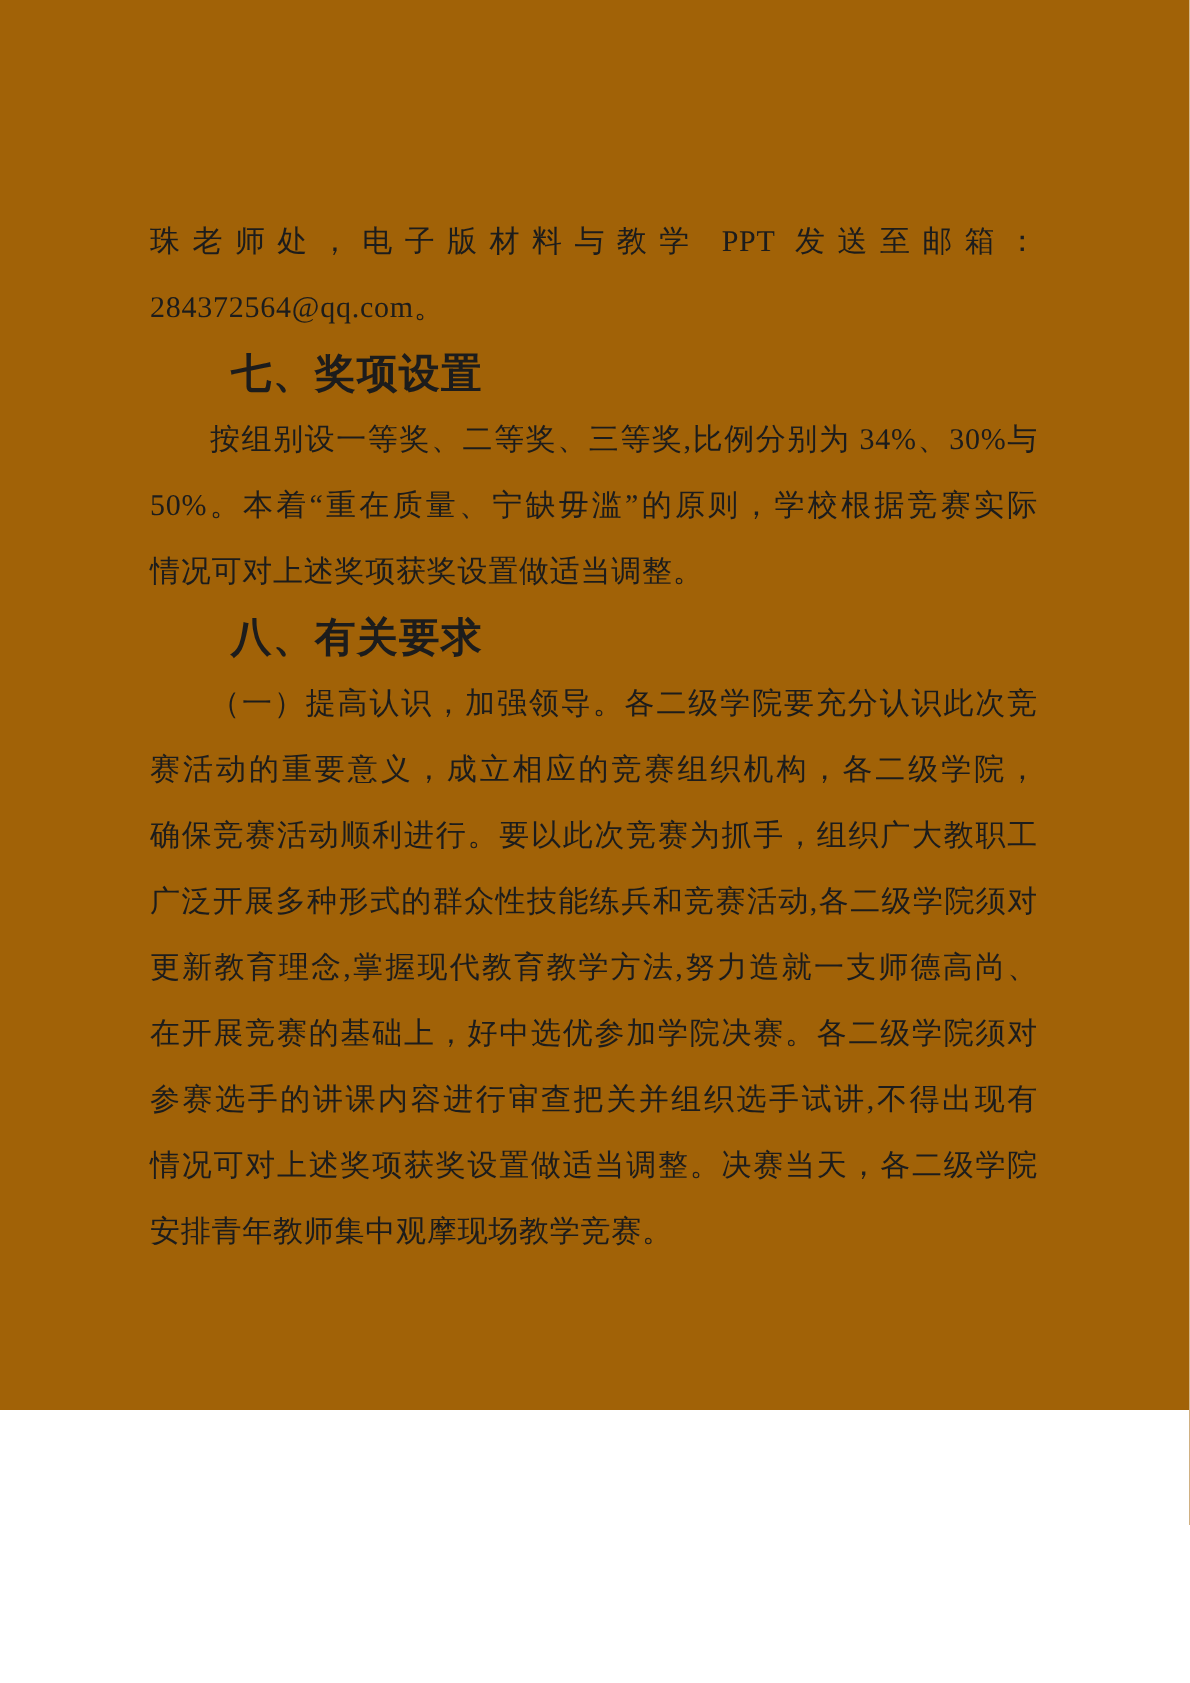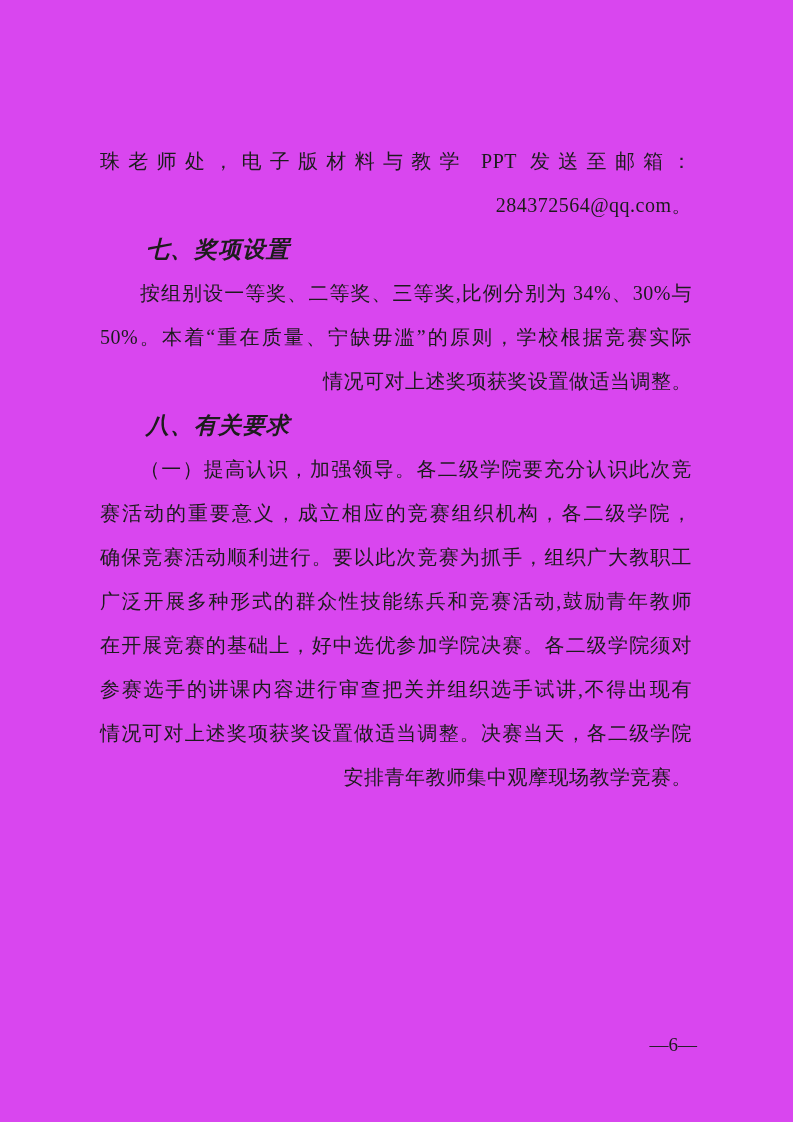--- a/index.html
+++ b/index.html
@@ -3,57 +3,55 @@
 <meta charset="utf-8">
 <style>
   html, body {
     margin: 0;
     padding: 0;
     background: #ffffff;
   }
   .page {
     position: relative;
     width: 793px;
-    height: 1122px;
-    background: #d946ef;
+    height: 940px;
+    background: #a16207;
     color: #1c1c1c;
     font-family: "Liberation Serif", "DejaVu Serif", serif;
     overflow: hidden;
   }
   .content {
     position: absolute;
     left: 100px;
     top: 139px;
     width: 592px;
   }
   .line {
     height: 44px;
     line-height: 44px;
     font-size: 20px;
     letter-spacing: 0.5px;
     white-space: nowrap;
-    text-align: right;
   }
   .line.stretch {
     text-align: justify;
     text-align-last: justify;
     white-space: normal;
   }
   .line.indent {
     text-indent: 2em;
   }
   .heading {
     height: 44px;
     line-height: 44px;
-    font-size: 23px;
+    font-size: 27px;
     font-weight: 700;
     font-family: "Liberation Sans", "DejaVu Sans", sans-serif;
     text-indent: 2em;
     letter-spacing: 1px;
-    font-style: italic;
   }
   .footer {
     position: absolute;
     top: 1031px;
     right: 96px;
     font-size: 19px;
     line-height: 28px;
     color: #1c1c1c;
   }
 </style>
@@ -70,21 +68,22 @@
       <div class="paragraph">
         <div class="line stretch indent">按组别设一等奖、二等奖、三等奖,比例分别为 34%、30%与</div>
         <div class="line stretch">50%。本着“重在质量、宁缺毋滥”的原则，学校根据竞赛实际</div>
         <div class="line">情况可对上述奖项获奖设置做适当调整。</div>
       </div>
       <div class="heading">八、有关要求</div>
       <div class="paragraph">
         <div class="line stretch indent">（一）提高认识，加强领导。各二级学院要充分认识此次竞</div>
         <div class="line stretch">赛活动的重要意义，成立相应的竞赛组织机构，各二级学院，</div>
         <div class="line stretch">确保竞赛活动顺利进行。要以此次竞赛为抓手，组织广大教职工</div>
-        <div class="line stretch">广泛开展多种形式的群众性技能练兵和竞赛活动,鼓励青年教师</div>
+        <div class="line stretch">广泛开展多种形式的群众性技能练兵和竞赛活动,各二级学院须对</div>
+        <div class="line stretch">更新教育理念,掌握现代教育教学方法,努力造就一支师德高尚、</div>
       </div>
       <div class="paragraph">
         <div class="line stretch">在开展竞赛的基础上，好中选优参加学院决赛。各二级学院须对</div>
         <div class="line stretch">参赛选手的讲课内容进行审查把关并组织选手试讲,不得出现有</div>
         <div class="line stretch">情况可对上述奖项获奖设置做适当调整。决赛当天，各二级学院</div>
         <div class="line">安排青年教师集中观摩现场教学竞赛。</div>
       </div>
     </div>
   <div class="footer">—6—</div>
 </div>

